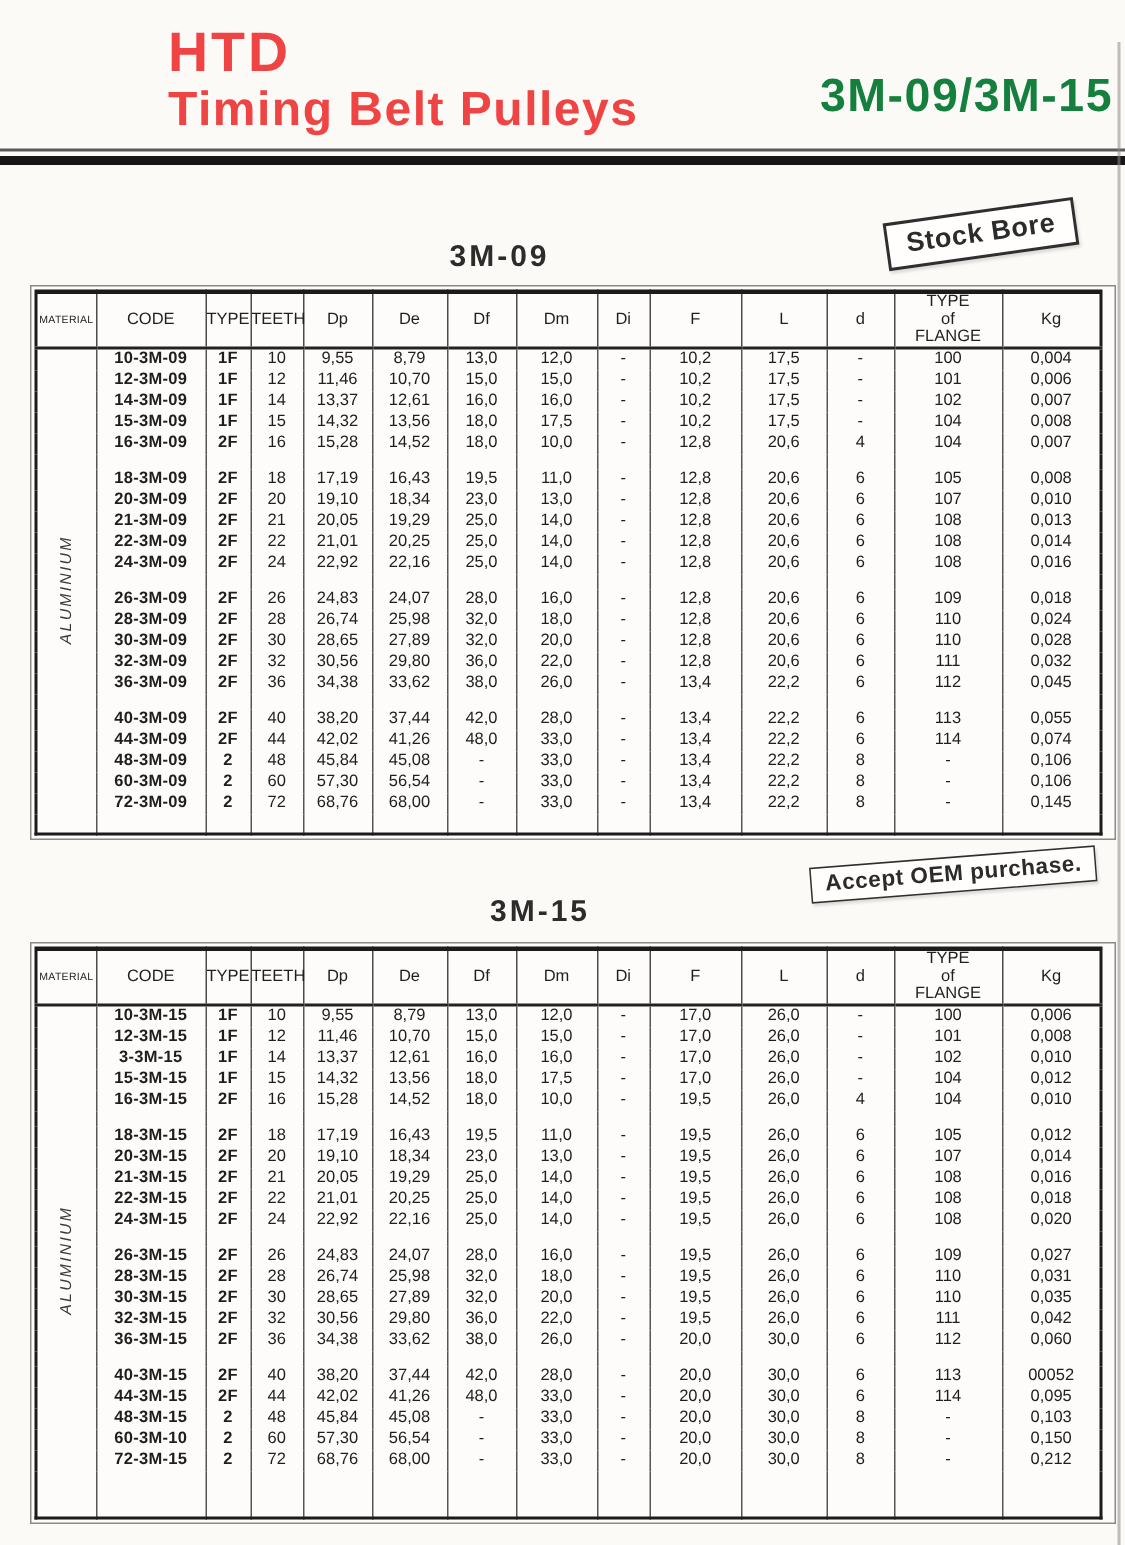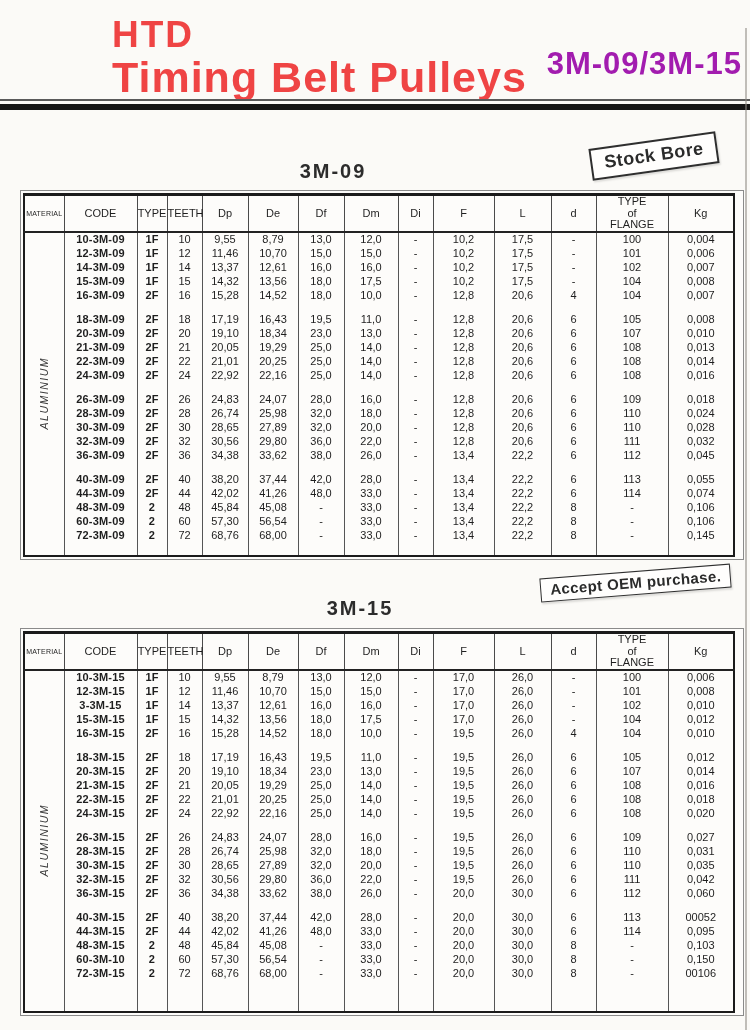--- a/index.html
+++ b/index.html
@@ -9,24 +9,24 @@
     font-family:"Liberation Sans", sans-serif;
     color:#222;
   }
   .page-edge-right{
     position:absolute;top:28px;right:3px;width:2px;height:1002px;
     background:#8f8b85;opacity:.55;
   }
   
   .brand{position:absolute;left:112px;top:16px;line-height:1.02;color:#ef4444;font-weight:bold;}
   .brand .l1{font-size:37px;letter-spacing:2px;}
-  .brand .l2{font-size:43px;letter-spacing:1px;margin-top:2px;}
+  .brand .l2{font-size:32px;letter-spacing:1px;margin-top:2px;}
   .model-range{
     position:absolute;right:8px;top:46px;width:330px;text-align:right;
-    font-size:31px;font-weight:bold;color:#a21caf;letter-spacing:1px;
+    font-size:31px;font-weight:bold;color:#15803d;letter-spacing:1px;
   }
   .rule-thin{position:absolute;left:0;top:99px;width:750px;height:2px;background:#5a5a5a;}
   .rule-thick{position:absolute;left:0;top:104px;width:750px;height:6px;background:#161616;}
   
   .badge{
     position:absolute;background:#fffefd;border:2px solid #2f2f2f;
     font-weight:bold;color:#2b2b2b;white-space:nowrap;
     box-shadow:1px 2px 2px rgba(0,0,0,.12);
   }
   .stock-bore{left:590px;top:140px;padding:3px 12px 4px;font-size:18px;transform:rotate(-8deg);letter-spacing:.5px;}
@@ -869,21 +869,21 @@
           <td class="teeth">72</td>
           <td class="num">68,76</td>
           <td class="num">68,00</td>
           <td class="num">-</td>
           <td class="num">33,0</td>
           <td class="dash">-</td>
           <td class="num">20,0</td>
           <td class="num">30,0</td>
           <td class="num">8</td>
           <td class="num">-</td>
-          <td class="num">00106</td>
+          <td class="num">0,212</td>
         </tr>
         <tr class="filler">
           <td></td>
           <td></td>
           <td></td>
           <td></td>
           <td></td>
           <td></td>
           <td></td>
           <td></td>

